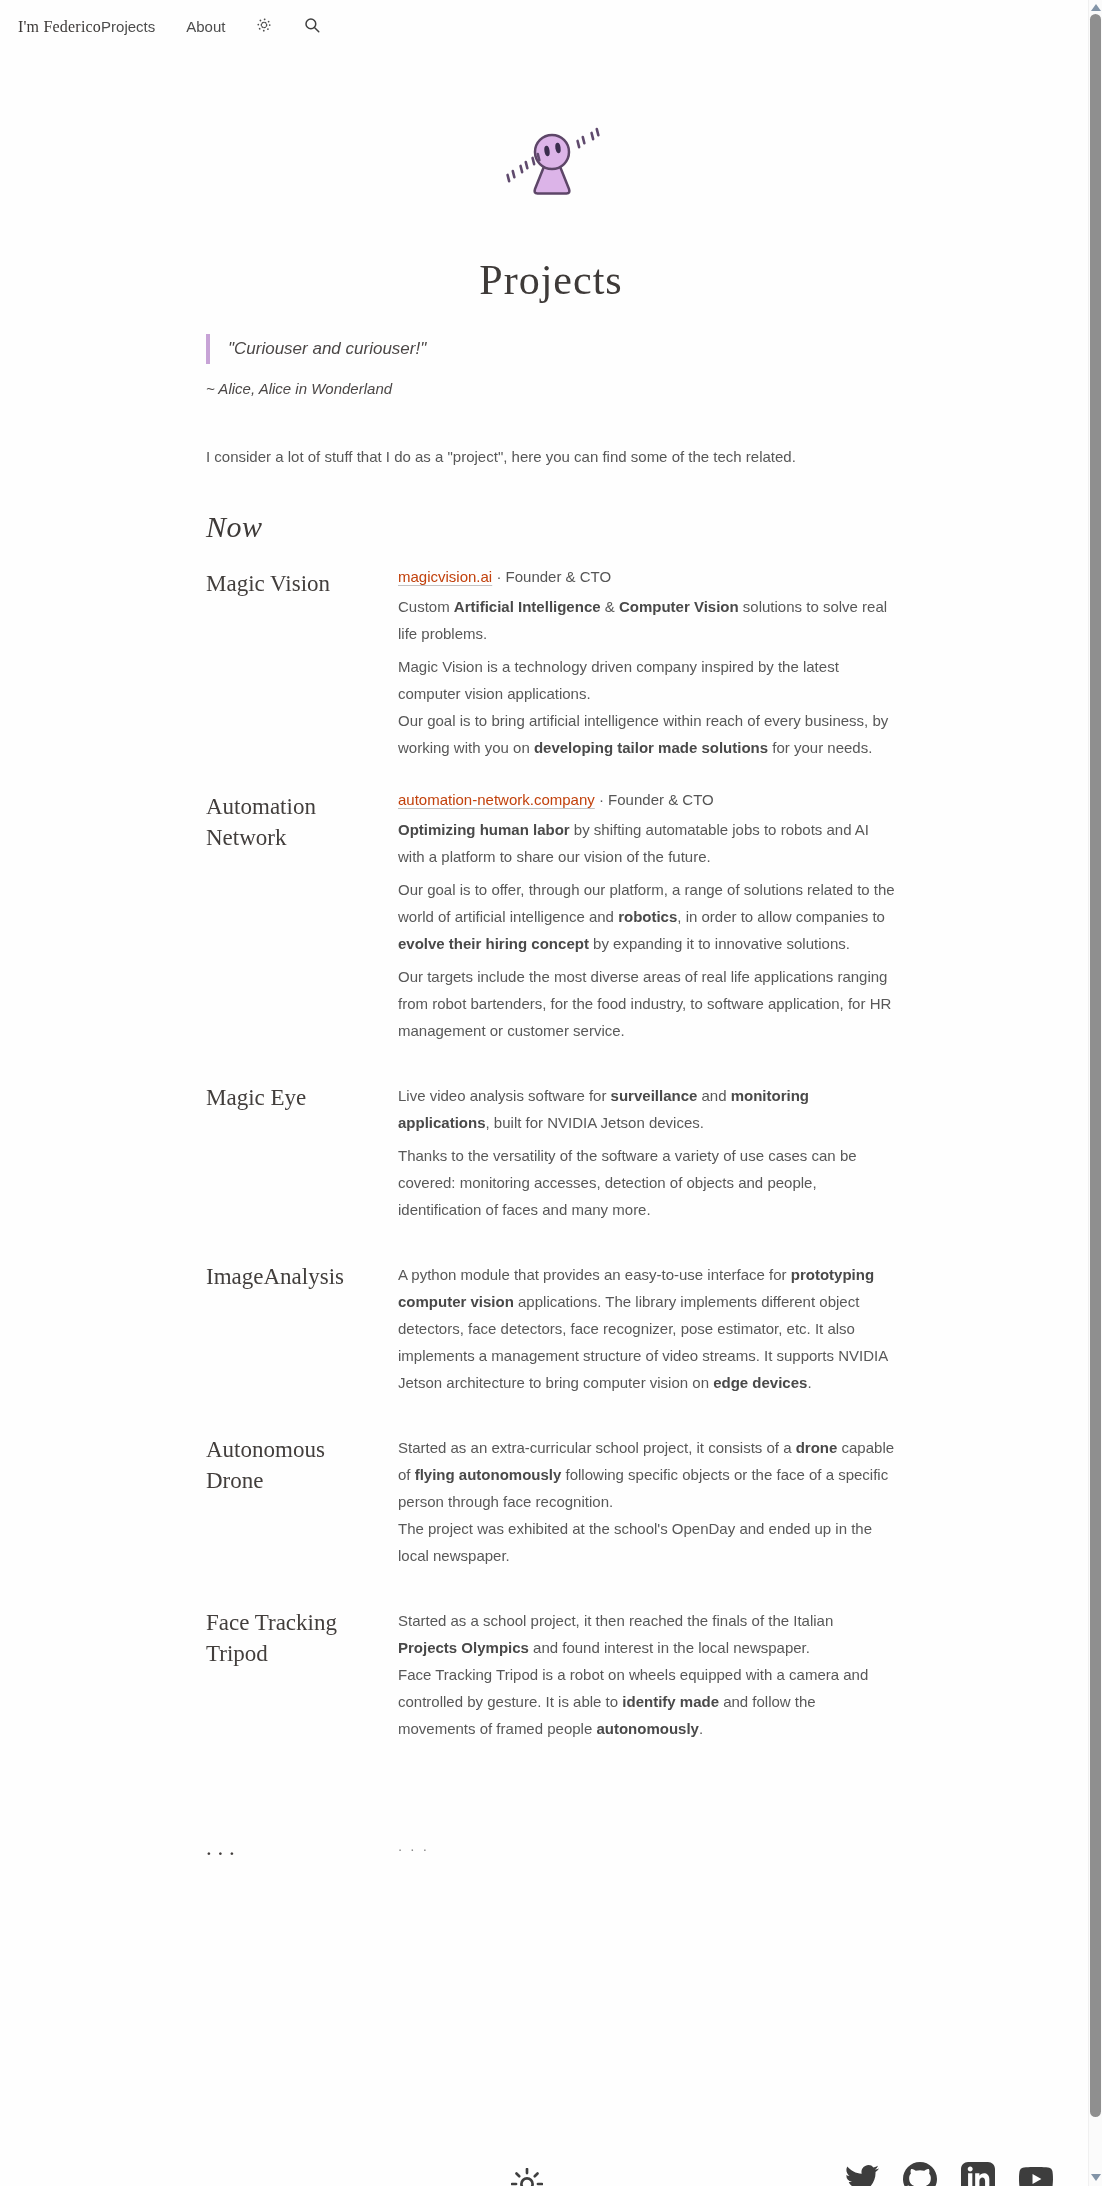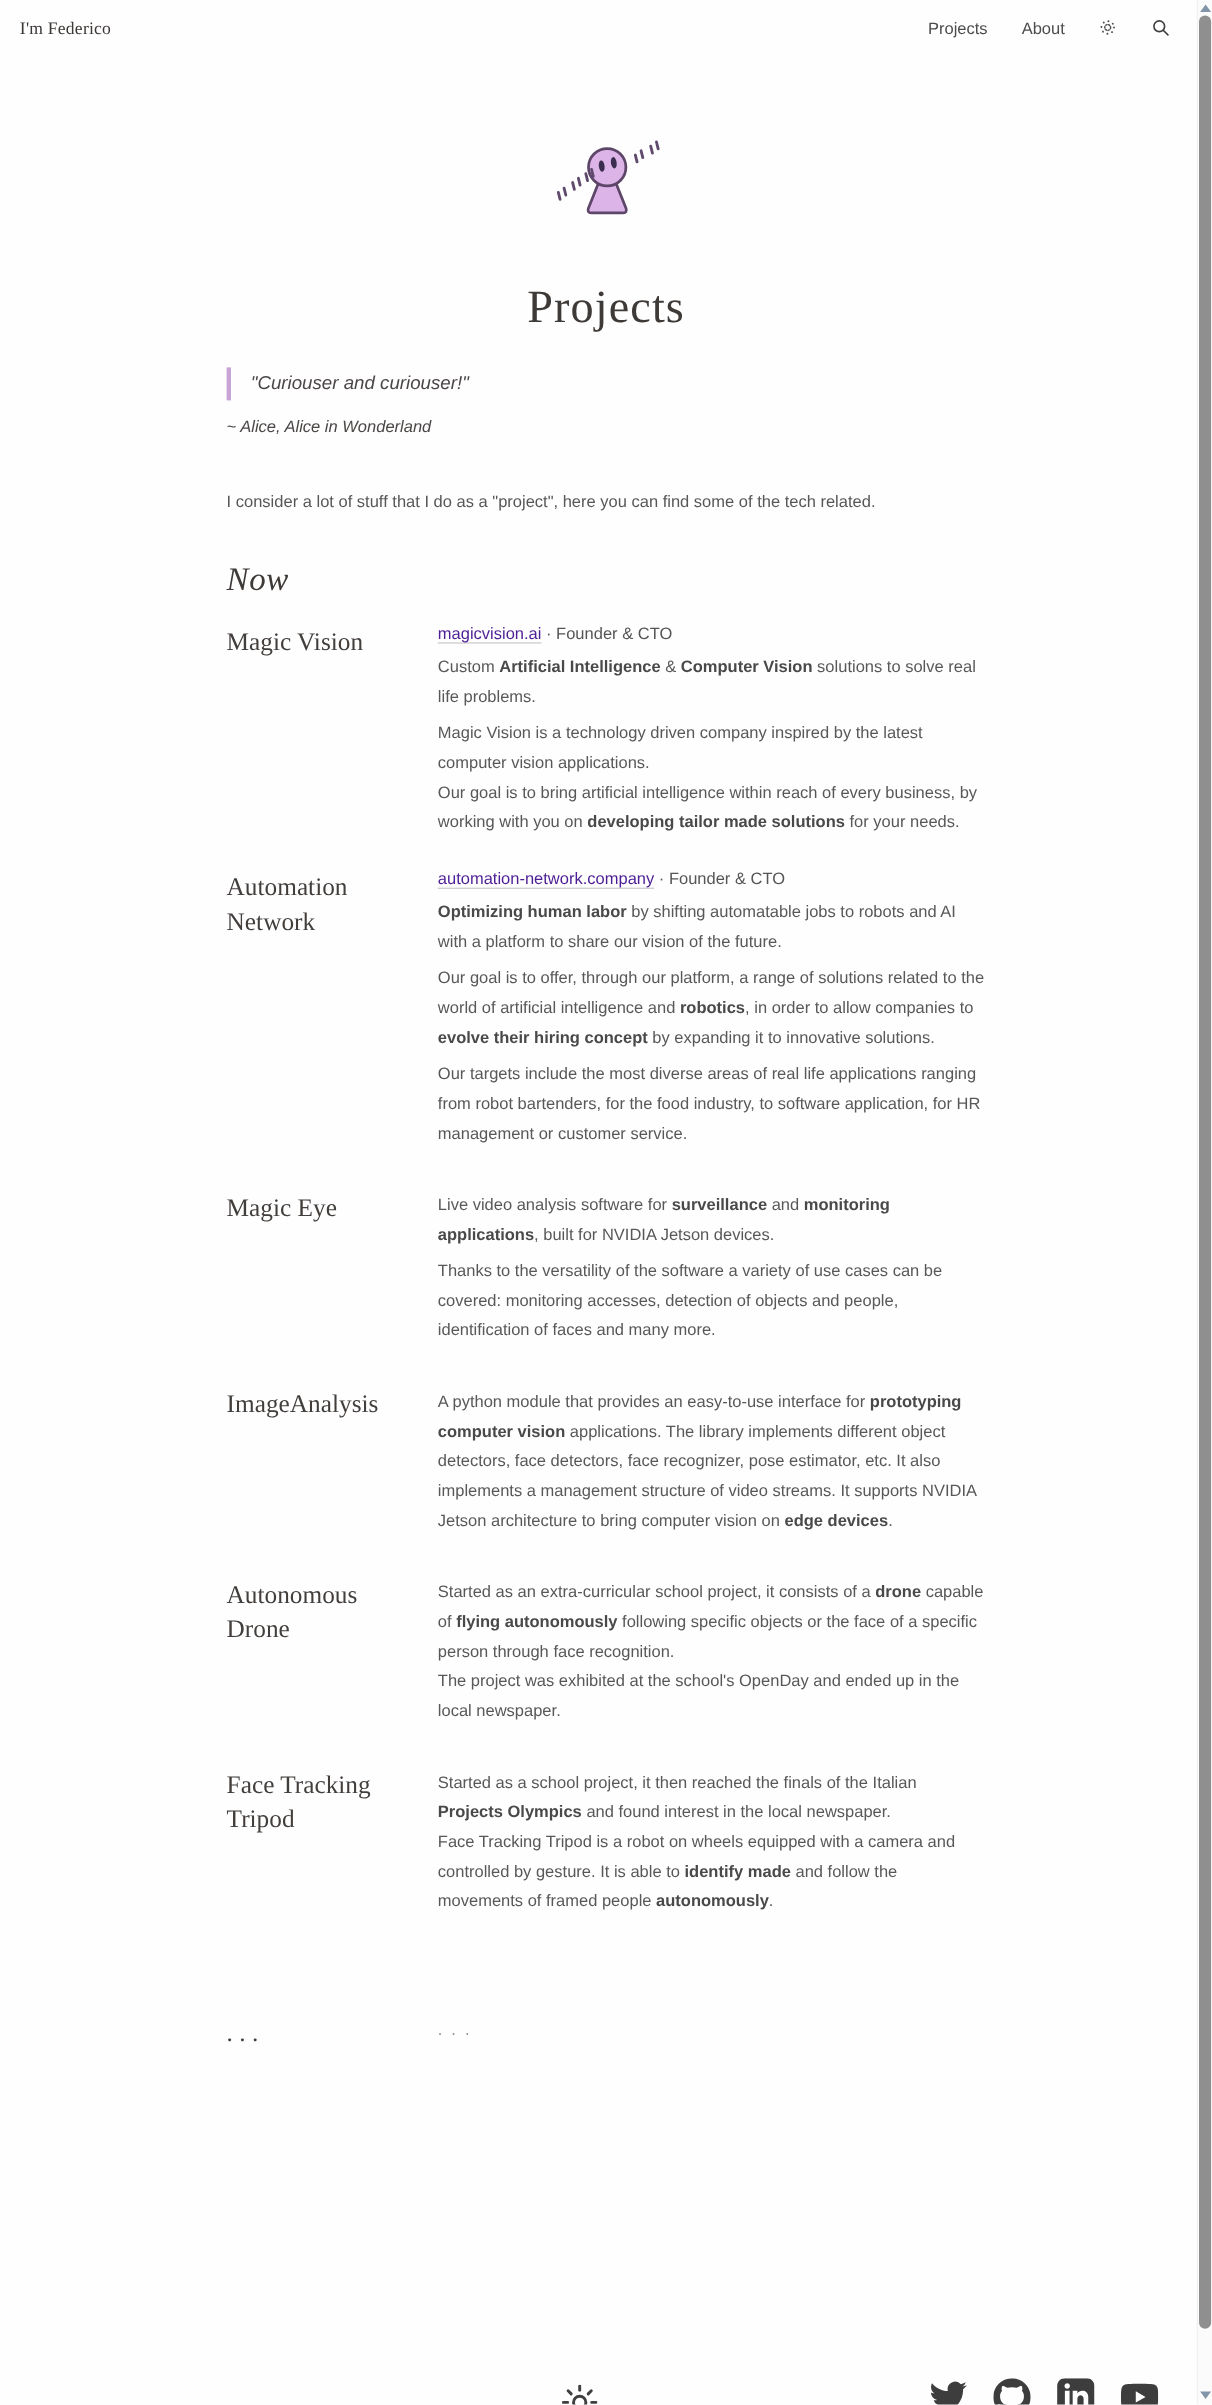--- a/index.html
+++ b/index.html
@@ -5,23 +5,22 @@
   * { margin:0; padding:0; box-sizing:border-box; }
   html,body { background:#fefefe; }
   body {
     width:1102px; height:2186px; position:relative; overflow:hidden;
     font-family:"Liberation Sans", sans-serif; color:#585858;
   }
 
   
   .topbar {
     position:absolute; top:0; left:0; width:1088px;
-    display:flex; align-items:center; justify-content:space-between;
+    display:flex; align-items:center; 
     padding:16px 24px 0 18px;
-    gap:24px;
   }
   .site-title {
     font-family:"Liberation Serif", serif; font-size:16px; color:#3c3836;
     text-decoration:none; letter-spacing:.2px;
   }
   .nav { display:flex; align-items:center; gap:31px; }
   .nav a { font-size:15px; color:#4c4c4c; text-decoration:none; }
   .icon-btn { display:flex; align-items:center; cursor:pointer; background:none; border:none; }
 
   
@@ -45,21 +44,21 @@
   }
   .row { display:grid; grid-template-columns:192px 1fr; margin-top:24px; }
   .row + .row { margin-top:32px; }
   .row.ellipsis-row { margin-top:84px; }
   .row-title {
     font-family:"Liberation Serif", serif; font-weight:normal;
     font-size:23px; line-height:31px; color:#423e3c; padding-right:24px;
   }
   .meta { font-size:15px; color:#555555; margin-bottom:8px; }
   .proj-link {
-    color:#4c1d95; text-decoration:underline;
+    color:#c2410c; text-decoration:underline;
     text-decoration-color:#c2c2c2; text-underline-offset:3px;
   }
   .desc { font-size:15px; line-height:27px; color:#585858; margin-bottom:6px; }
   .desc strong { color:#494949; }
   .ellipsis-row .desc { color:#8c8c8c; letter-spacing:2px; }
 
   
   .footer-sun { position:absolute; left:511px; top:2168px; }
   .social { position:absolute; left:845px; top:2162px; display:flex; gap:24px; }
   .social a { display:block; width:34px; height:34px; }

